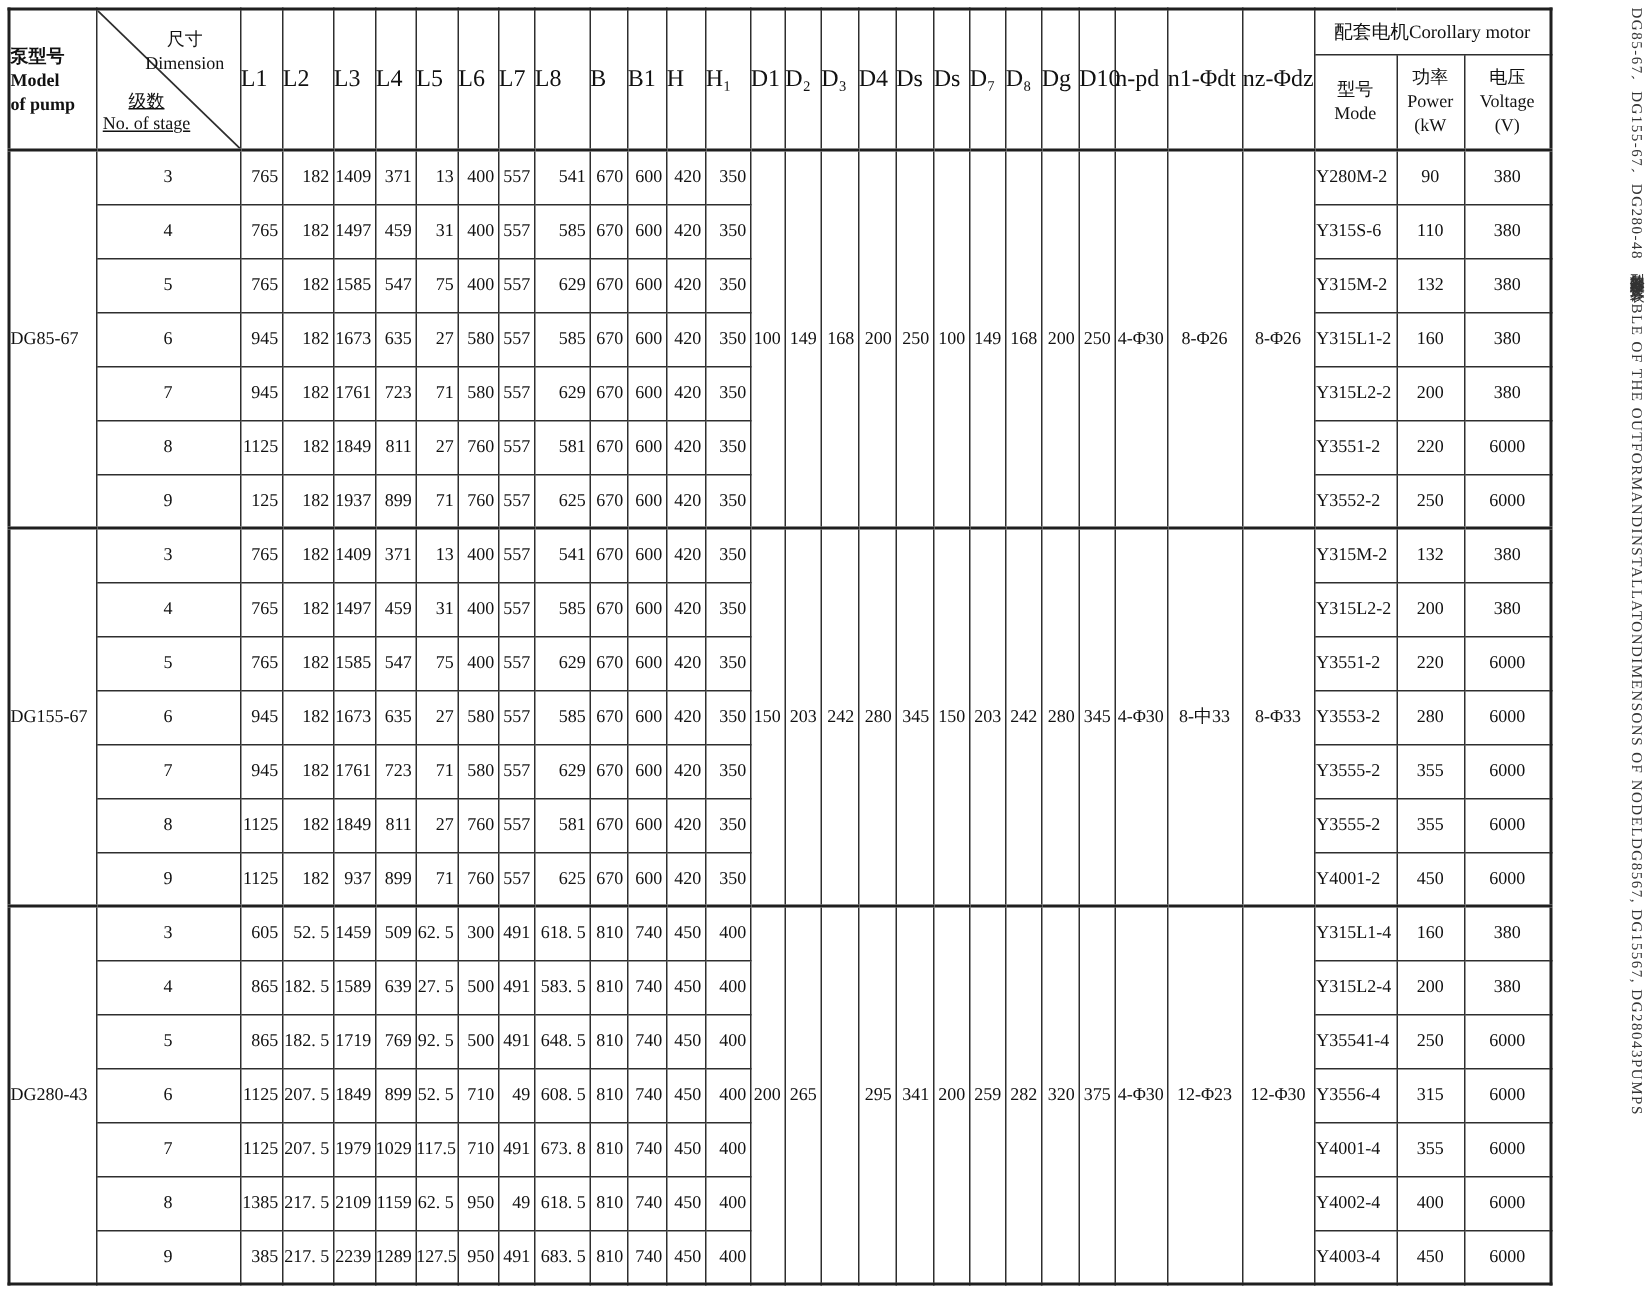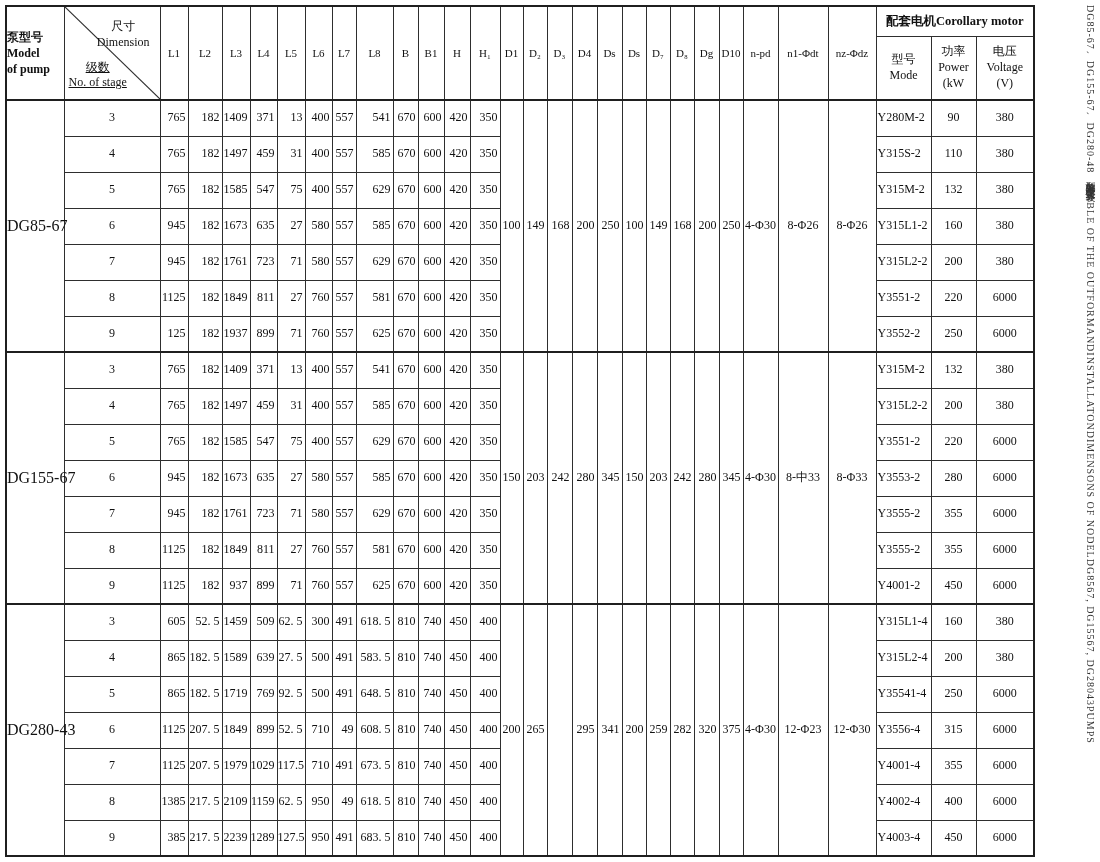--- a/index.html
+++ b/index.html
@@ -5,29 +5,29 @@
   html,body{margin:0;padding:0;background:#fff;}
   body{width:1100px;height:862px;font-family:"Liberation Serif","DejaVu Serif",serif;color:#111;}
   .page{position:relative;width:1100px;height:862px;overflow:hidden;background:#fff;}
   table.dim{position:absolute;left:5px;top:5px;width:1030px;border-collapse:collapse;table-layout:fixed;
     border:2px solid #1f1f1f;background:#fff;}
   th,td{border:1px solid #2e2e2e;padding:0;font-weight:normal;white-space:nowrap;overflow:visible;
     font-size:12px;line-height:1.15;}
   thead tr.h1{height:30px;}
   thead tr.h2{height:64px;}
   tbody tr{height:36px;}
-  th.colh{font-size:11px;text-align:center;vertical-align:middle;}
+  th.colh{font-size:16px;text-align:left;vertical-align:middle;}
   th.modelcell{font-size:12px;text-align:left;vertical-align:middle;line-height:1.35;font-weight:bold;}
-  th.corollary{font-size:12.5px;text-align:center;vertical-align:middle;font-weight:bold;}
+  th.corollary{font-size:12.5px;text-align:center;vertical-align:middle;}
   th.motorh{font-size:12px;text-align:center;vertical-align:middle;line-height:1.3;}
   th.diag{position:relative;padding:12px;}
   th.diag svg{position:absolute;left:0;top:0;width:100%;height:100%;display:block;}
   th.diag .dlab{position:absolute;top:12px;right:10px;text-align:center;line-height:1.3;}
   th.diag .slab{position:absolute;bottom:8px;left:4px;text-align:center;line-height:1.3;text-decoration:underline;}
-  td.model{text-align:right;font-size:16px;margin-top:15px;}
+  td.model{text-align:left;font-size:12px;margin-top:15px;}
   td.stage{text-align:center;}
   td.num{text-align:right;padding-right:2px;}
   td.phi{text-align:center;}
   td.mode{padding:0 1px;}
   td.ctr{text-align:center;}
   tr.grp td{border-top:2px solid #1f1f1f;}
   .side-title{position:absolute;left:1052px;top:5px;height:852px;width:44px;
     writing-mode:vertical-rl;text-orientation:mixed;font-size:10px;letter-spacing:1px;
     color:#333;line-height:1.1;}
 </style>
@@ -173,21 +173,21 @@
           <td class="num">1497</td>
           <td class="num">459</td>
           <td class="num">31</td>
           <td class="num">400</td>
           <td class="num">557</td>
           <td class="num">585</td>
           <td class="num">670</td>
           <td class="num">600</td>
           <td class="num">420</td>
           <td class="num">350</td>
-          <td class="mode">Y315S-2</td>
+          <td class="mode">Y315S-6</td>
           <td class="ctr">110</td>
           <td class="ctr">380</td>
         </tr>
         <tr>
           <td class="stage">5</td>
           <td class="num">765</td>
           <td class="num">182</td>
           <td class="num">1585</td>
           <td class="num">547</td>
           <td class="num">75</td>
@@ -502,21 +502,21 @@
         </tr>
         <tr>
           <td class="stage">7</td>
           <td class="num">1125</td>
           <td class="num">207. 5</td>
           <td class="num">1979</td>
           <td class="num">1029</td>
           <td class="num">117.5</td>
           <td class="num">710</td>
           <td class="num">491</td>
-          <td class="num">673. 5</td>
+          <td class="num">673. 8</td>
           <td class="num">810</td>
           <td class="num">740</td>
           <td class="num">450</td>
           <td class="num">400</td>
           <td class="mode">Y4001-4</td>
           <td class="ctr">355</td>
           <td class="ctr">6000</td>
         </tr>
         <tr>
           <td class="stage">8</td>

